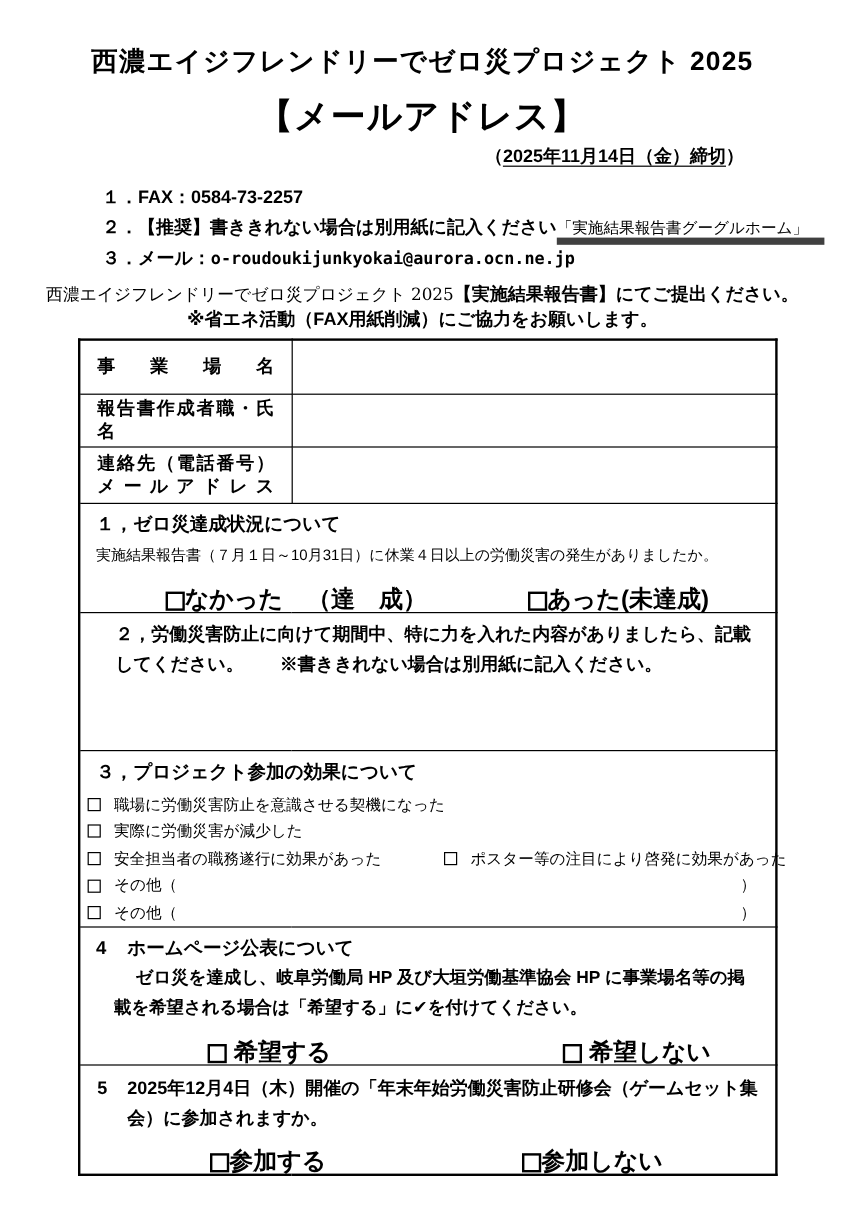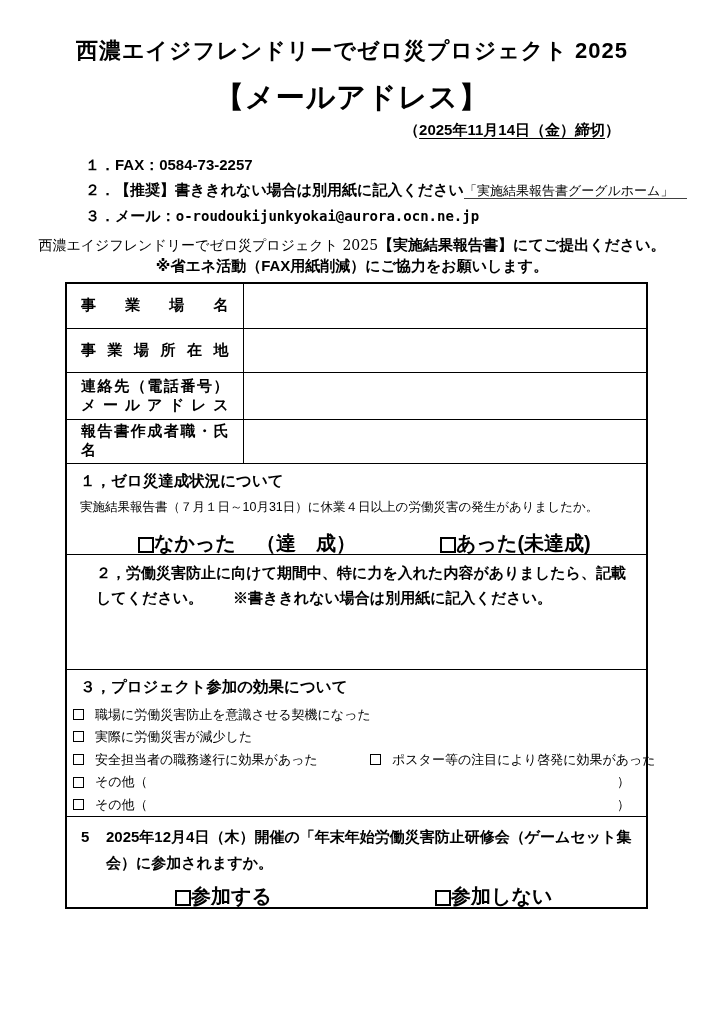--- a/index.html
+++ b/index.html
@@ -38,21 +38,21 @@
     font-size: 15px;
     font-weight: bold;
     line-height: 25px;
   }
   .submit-item { white-space: nowrap; }
   .submit-item .num { display: inline-block; min-width: 30px; }
   .google-link {
     font-family: "DejaVu Serif", "Liberation Serif", serif;
     font-weight: normal;
     font-size: 13px;
-    border-bottom: 1px solid #404040;
+    border-bottom: 6px solid #404040;
     padding-right: 14px;
   }
   .email {
     font-family: "DejaVu Sans Mono", "Liberation Mono", monospace;
     font-size: 14px;
   }
   .note1 { margin-top: 7px; text-align: center; font-size: 15px; white-space: nowrap; }
   .note1 .serif {
     font-family: "DejaVu Serif", "Liberation Serif", serif;
     font-weight: normal; font-size: 14px;
@@ -143,35 +143,29 @@
 
   <tbody>
       <tr>
     <td class="lbl" style="height:45px">
           <div class="just">事業場名</div>
         </td>
     <td class="val"></td>
   </tr>
   <tr>
     <td class="lbl" style="height:44px">
-          <div class="just">事業場所在地</div>
+          <div class="just">報告書作成者職・氏名</div>
         </td>
     <td class="val"></td>
   </tr>
   <tr>
     <td class="lbl" style="height:47px">
       <div class="just">連絡先（電話番号）</div>
       <div class="just">メールアドレス</div>
     </td>
-    <td class="val"></td>
-  </tr>
-  <tr>
-    <td class="lbl" style="height:44px">
-          <div class="just">報告書作成者職・氏名</div>
-        </td>
     <td class="val"></td>
   </tr>
 
   <tr>
     <td class="section" colspan="2" style="height:88px">
       <div class="sec-head">１，ゼロ災達成状況について</div>
       <div class="sec-q">実施結果報告書（７月１日～10月31日）に休業４日以上の労働災害の発生がありましたか。</div>
       <div class="optrow">
         <span class="opt" style="left:71px"><span class="cb"></span><span>なかった　（達　成）</span></span>
         <span class="opt" style="left:373px"><span class="cb"></span><span>あった(未達成)</span></span>
@@ -200,20 +194,30 @@
           </div>
       <div class="fx-item fx-other">
             <span class="cb-sm"></span>
             <span>その他（</span>
             <span class="blank"></span>
             <span class="close-paren">）</span>
           </div>
     </td>
   </tr>
 
+  <tr>
+    <td class="section" colspan="2" style="height:113px">
+      <div class="sec-head"><span class="sec-num">4</span><span>ホームページ公表について</span></div>
+      <div class="sec4-body">ゼロ災を達成し、岐阜労働局 HP 及び大垣労働基準協会 HP に事業場名等の掲載を希望される場合は「希望する」に✔を付けてください。</div>
+      <div class="optrow" style="margin-top:9px">
+        <span class="opt" style="left:106px"><span class="cb gap"></span><span>希望する</span></span>
+        <span class="opt" style="left:402px"><span class="cb gap"></span><span>希望しない</span></span>
+      </div>
+    </td>
+  </tr>
 
   <tr>
     <td class="section" colspan="2" style="height:88px">
       <div class="sec5-head"><span class="sec-num">5</span><span>2025年12月4日（木）開催の「年末年始労働災害防止研修会（ゲームセット集会）に参加されますか。</span></div>
       <div class="optrow" style="margin-top:8px">
         <span class="opt" style="left:108px"><span class="cb"></span><span>参加する</span></span>
         <span class="opt" style="left:368px"><span class="cb"></span><span>参加しない</span></span>
       </div>
     </td>
   </tr>

